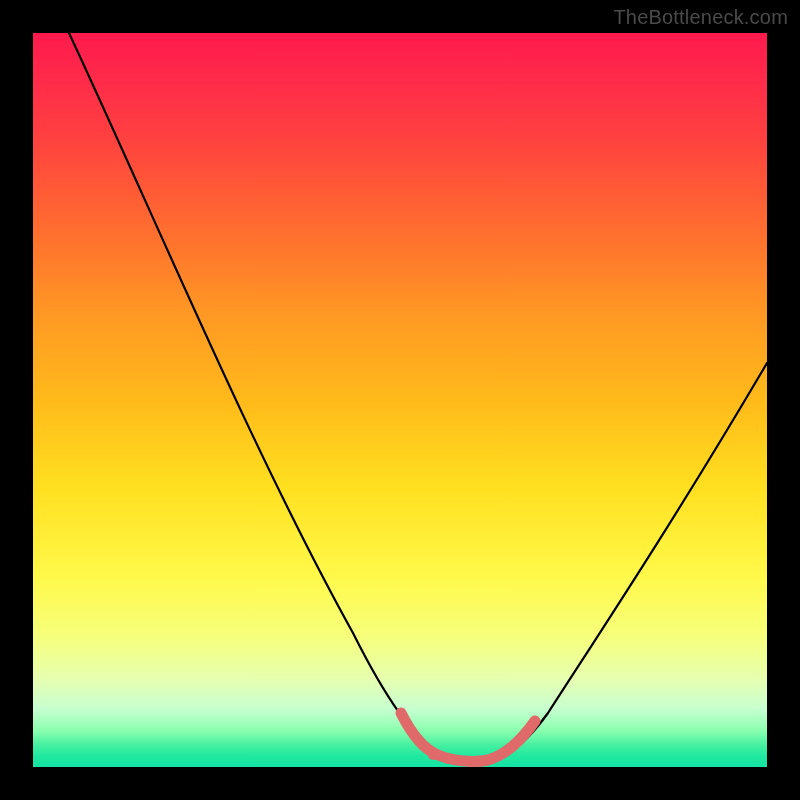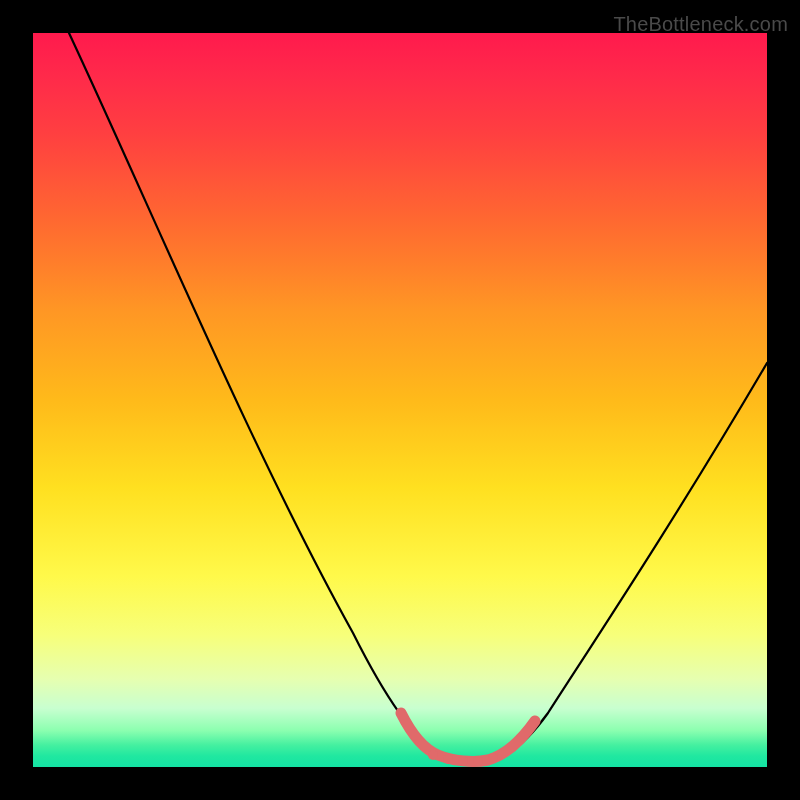--- a/index.html
+++ b/index.html
@@ -52,21 +52,20 @@
     inset: 0;
   }
   .watermark {
     position: absolute;
     top: 6px;
     right: 12px;
     color: #4a4a4a;
     font-size: 20px;
     font-weight: 500;
     letter-spacing: 0.2px;
-    margin-top: 7px;
   }
 </style>
 </head>
 <body>
 
 <div class="frame">
 
   <div class="plot">
     <div class="gradient"></div>
 

